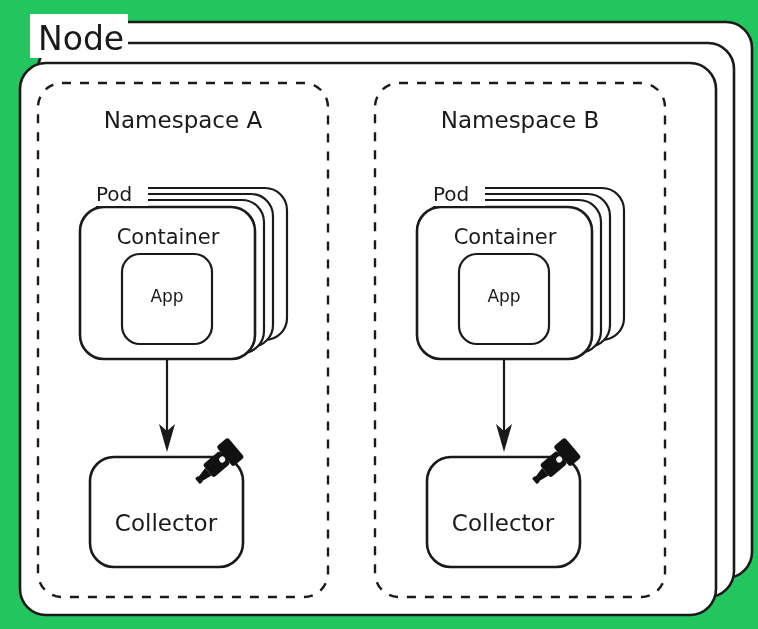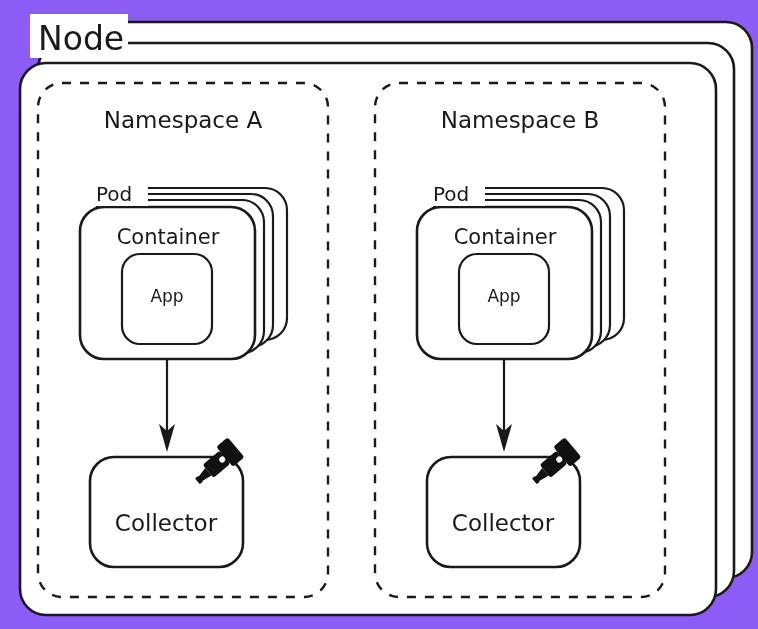--- a/index.html
+++ b/index.html
@@ -10,21 +10,21 @@
   body {
     width: 758px;
     height: 629px;
     font-family: "DejaVu Sans", sans-serif;
     overflow: hidden;
   }
   #diagram-root {
     position: relative;
     width: 758px;
     height: 629px;
-    background: #8b5cf6;
+    background: #22c55e;
   }
   svg#diagram-svg {
     position: absolute;
     left: 0;
     top: 0;
     width: 758px;
     height: 629px;
     display: block;
   }
   .stroke-shape {

